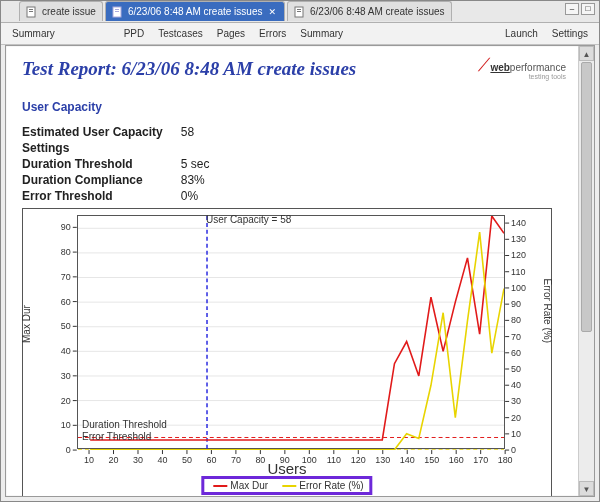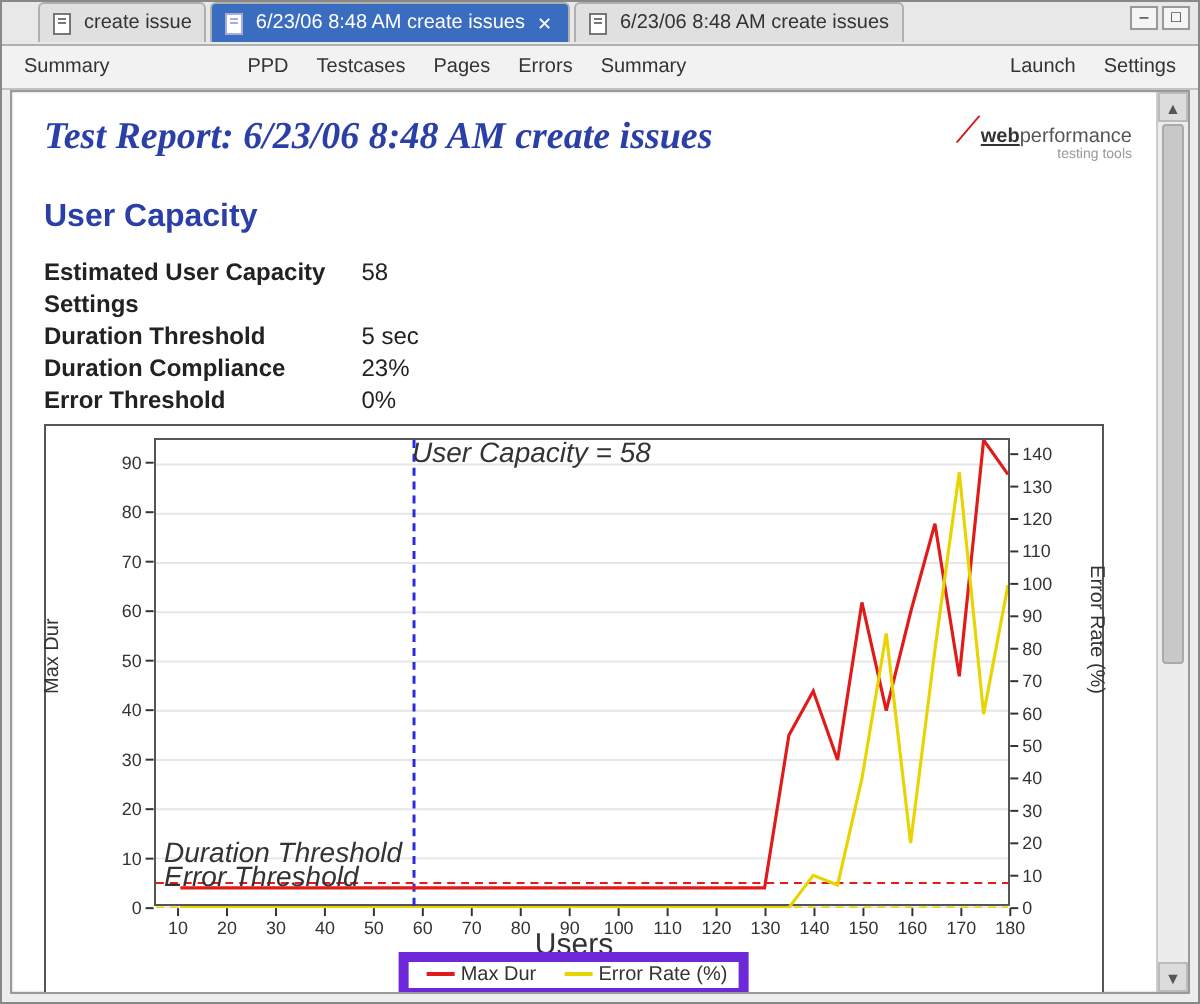--- a/index.html
+++ b/index.html
@@ -110,21 +110,21 @@
   }
   .logo {
     position: absolute; top: 14px; right: 12px;
     font-size: 10px; text-align: right;
     color: #555;
   }
   .logo .swoosh { color: #d01818; font-size: 18px; line-height:10px; }
   .logo b { color:#333;text-decoration:underline; }
   h2.section {
     font-family: Arial, sans-serif;
-    font-size: 16px;
+    font-size: 12px;
     font-weight: bold;
     color: #2b3fa8;
     margin-bottom: 10px;
   }
   table.kv { border-collapse: collapse; font-size: 12px; color: #222; margin-bottom: 4px;}
   table.kv td { padding: 1px 0; }
   table.kv td.k { font-weight: bold; padding-right: 18px; white-space: nowrap;}
   
   .chart {
     position: relative;
@@ -150,26 +150,26 @@
     position: absolute; right: -2px; top: 50%;
     transform: rotate(90deg) translate(-10px, 0);
     transform-origin: right top;
     font-size: 10px; color: #333;
   }
   .xlabel {
     position: absolute; left: 0; right: 0; bottom: 20px;
     text-align: center; font-size: 15px; color: #333;
   }
   .anno {
-    position: absolute; font-size: 14px; color: #333; font-style: italic;
+    position: absolute; font-size: 10px; color: #333;
   }
   .legend {
     position: absolute; left: 50%; transform: translateX(-50%);
     bottom: 2px;
-    border: 5px solid #6d28d9;
+    border: 3px solid #6d28d9;
     background: #fff;
     padding: 1px 6px;
     font-size: 10px; color:#333;
     white-space: nowrap;
   }
   .legend .sw { display:inline-block; width:14px; height:0; border-top:2px solid; vertical-align:middle; margin:0 3px;}
 </style>
 </head>
 <body>
 
@@ -241,21 +241,21 @@
         <tr>
               <td class="k">Settings</td>
               <td></td>
             </tr>
         <tr>
               <td class="k">Duration Threshold</td>
               <td>5 sec</td>
             </tr>
         <tr>
               <td class="k">Duration Compliance</td>
-              <td>23%</td>
+              <td>83%</td>
             </tr>
         <tr>
               <td class="k">Error Threshold</td>
               <td>0%</td>
             </tr>
       </tbody>
         </table>
 
       <div class="chart">
         <div class="plot">

